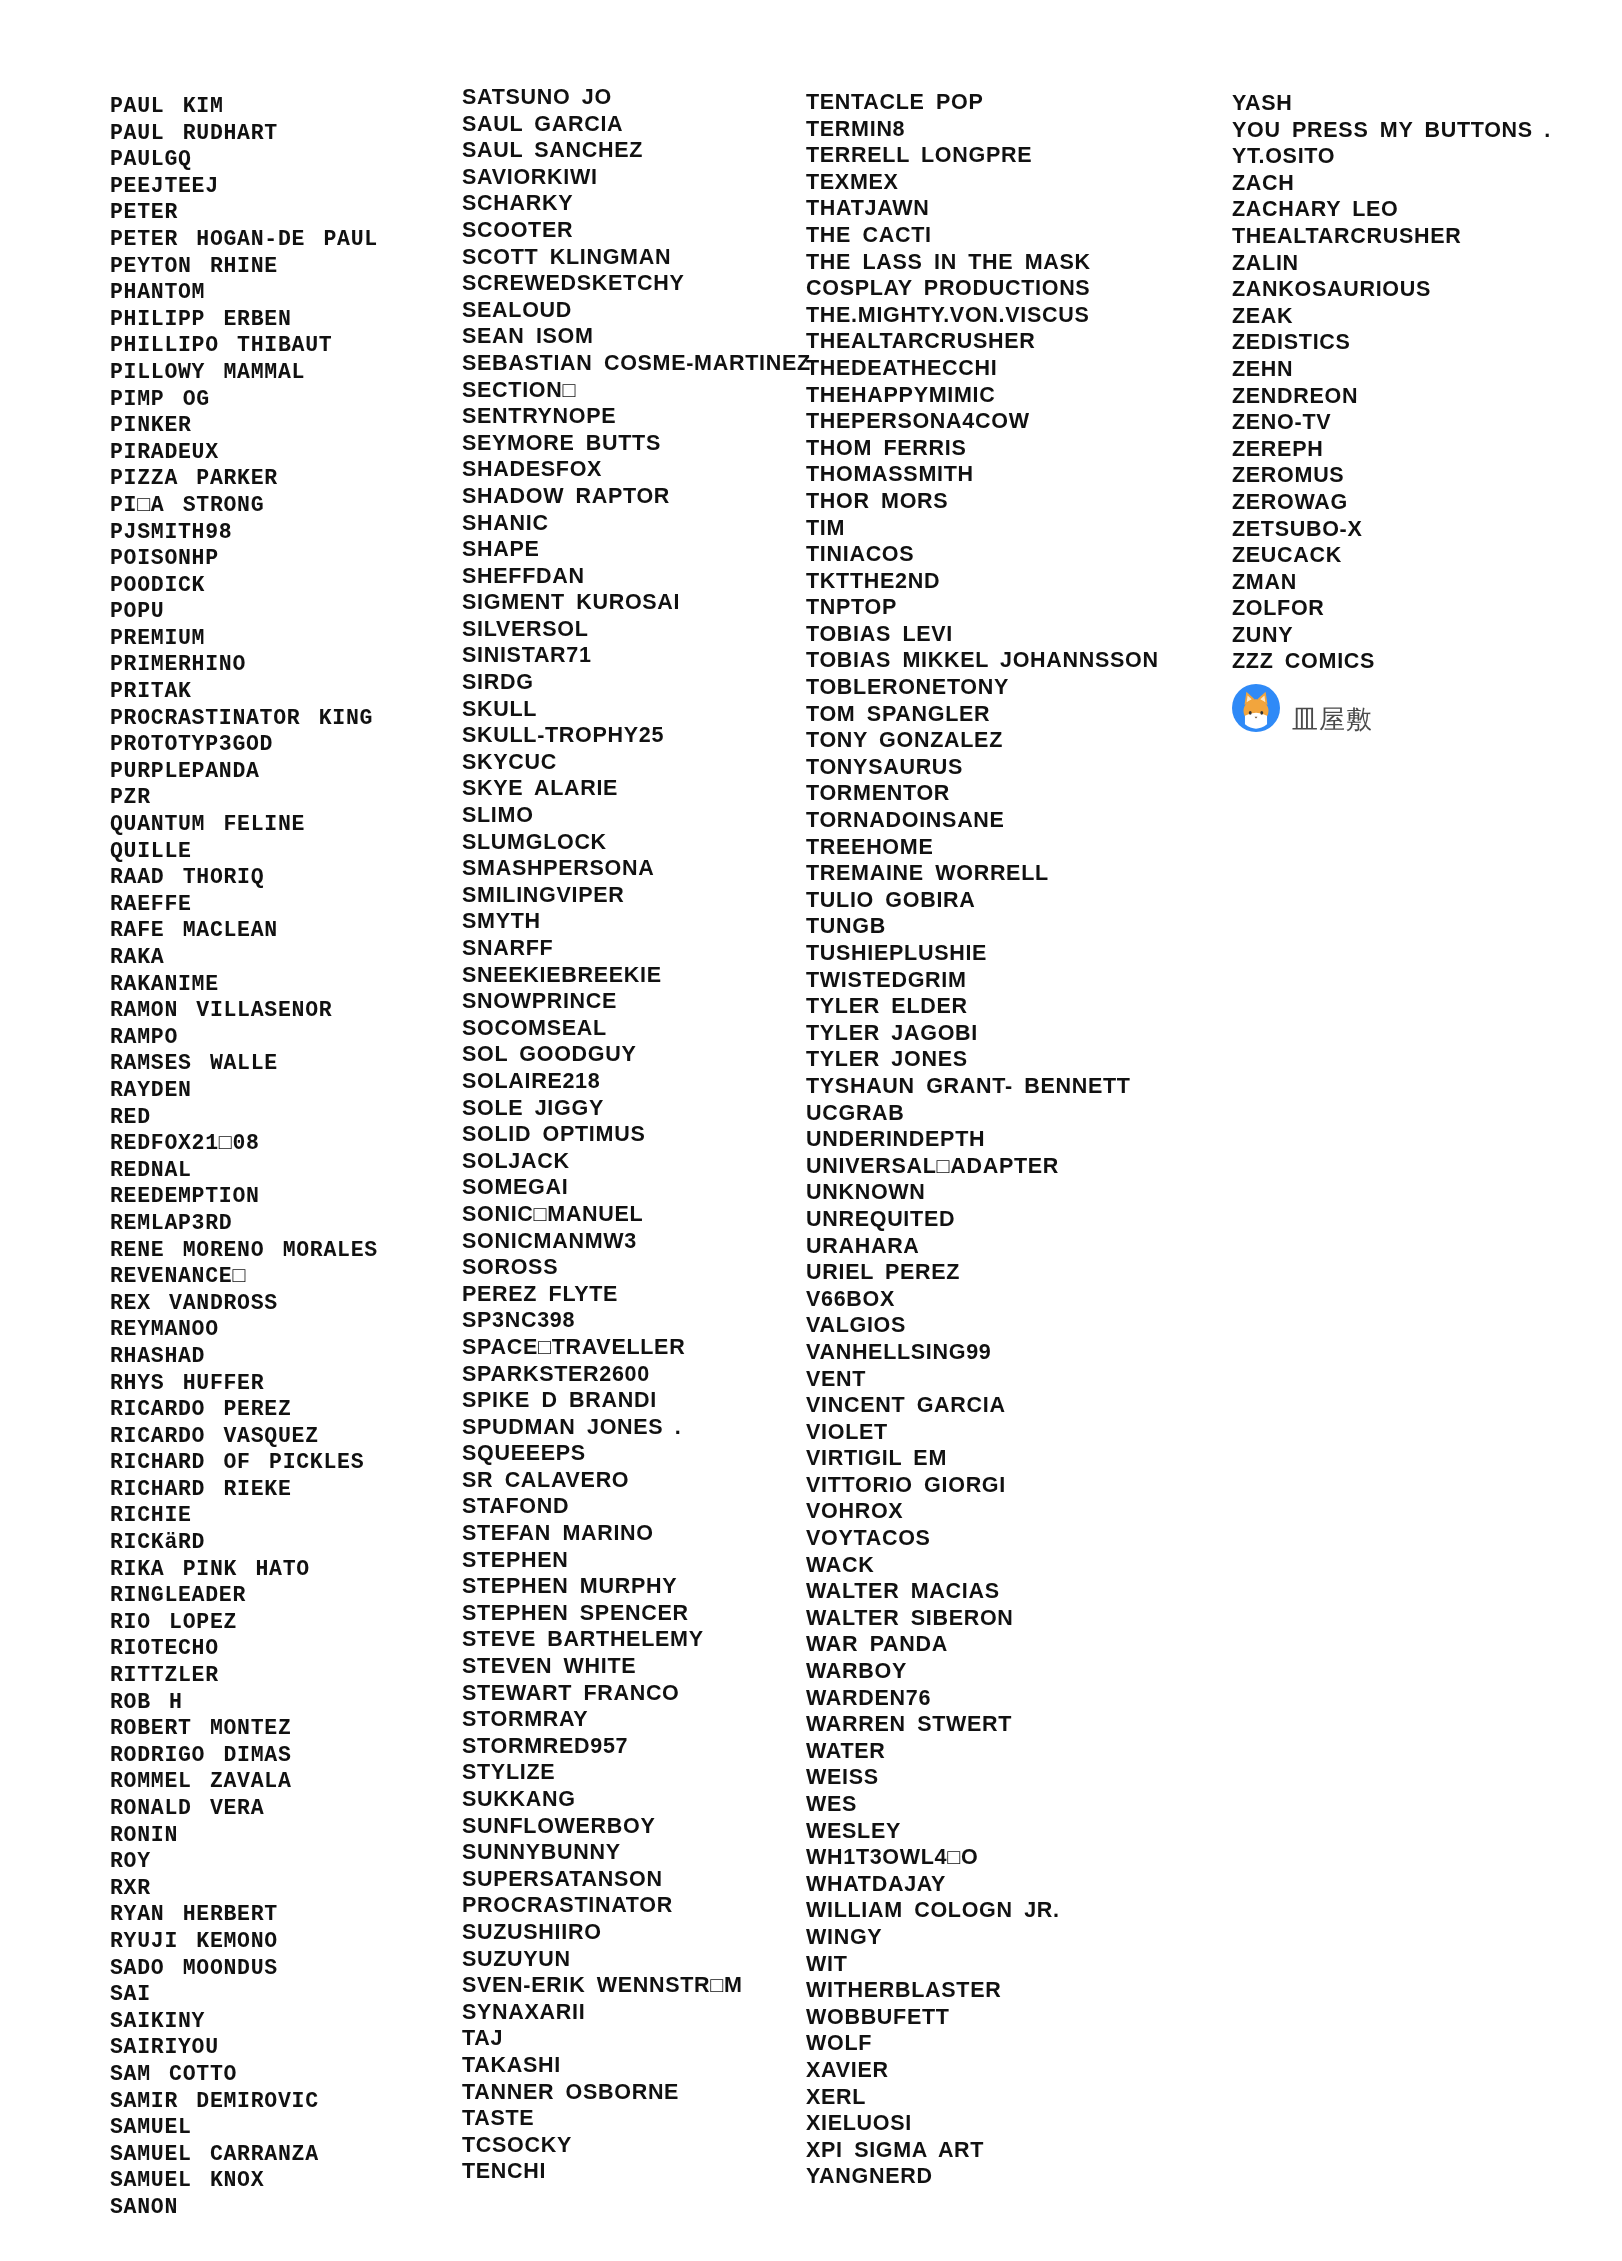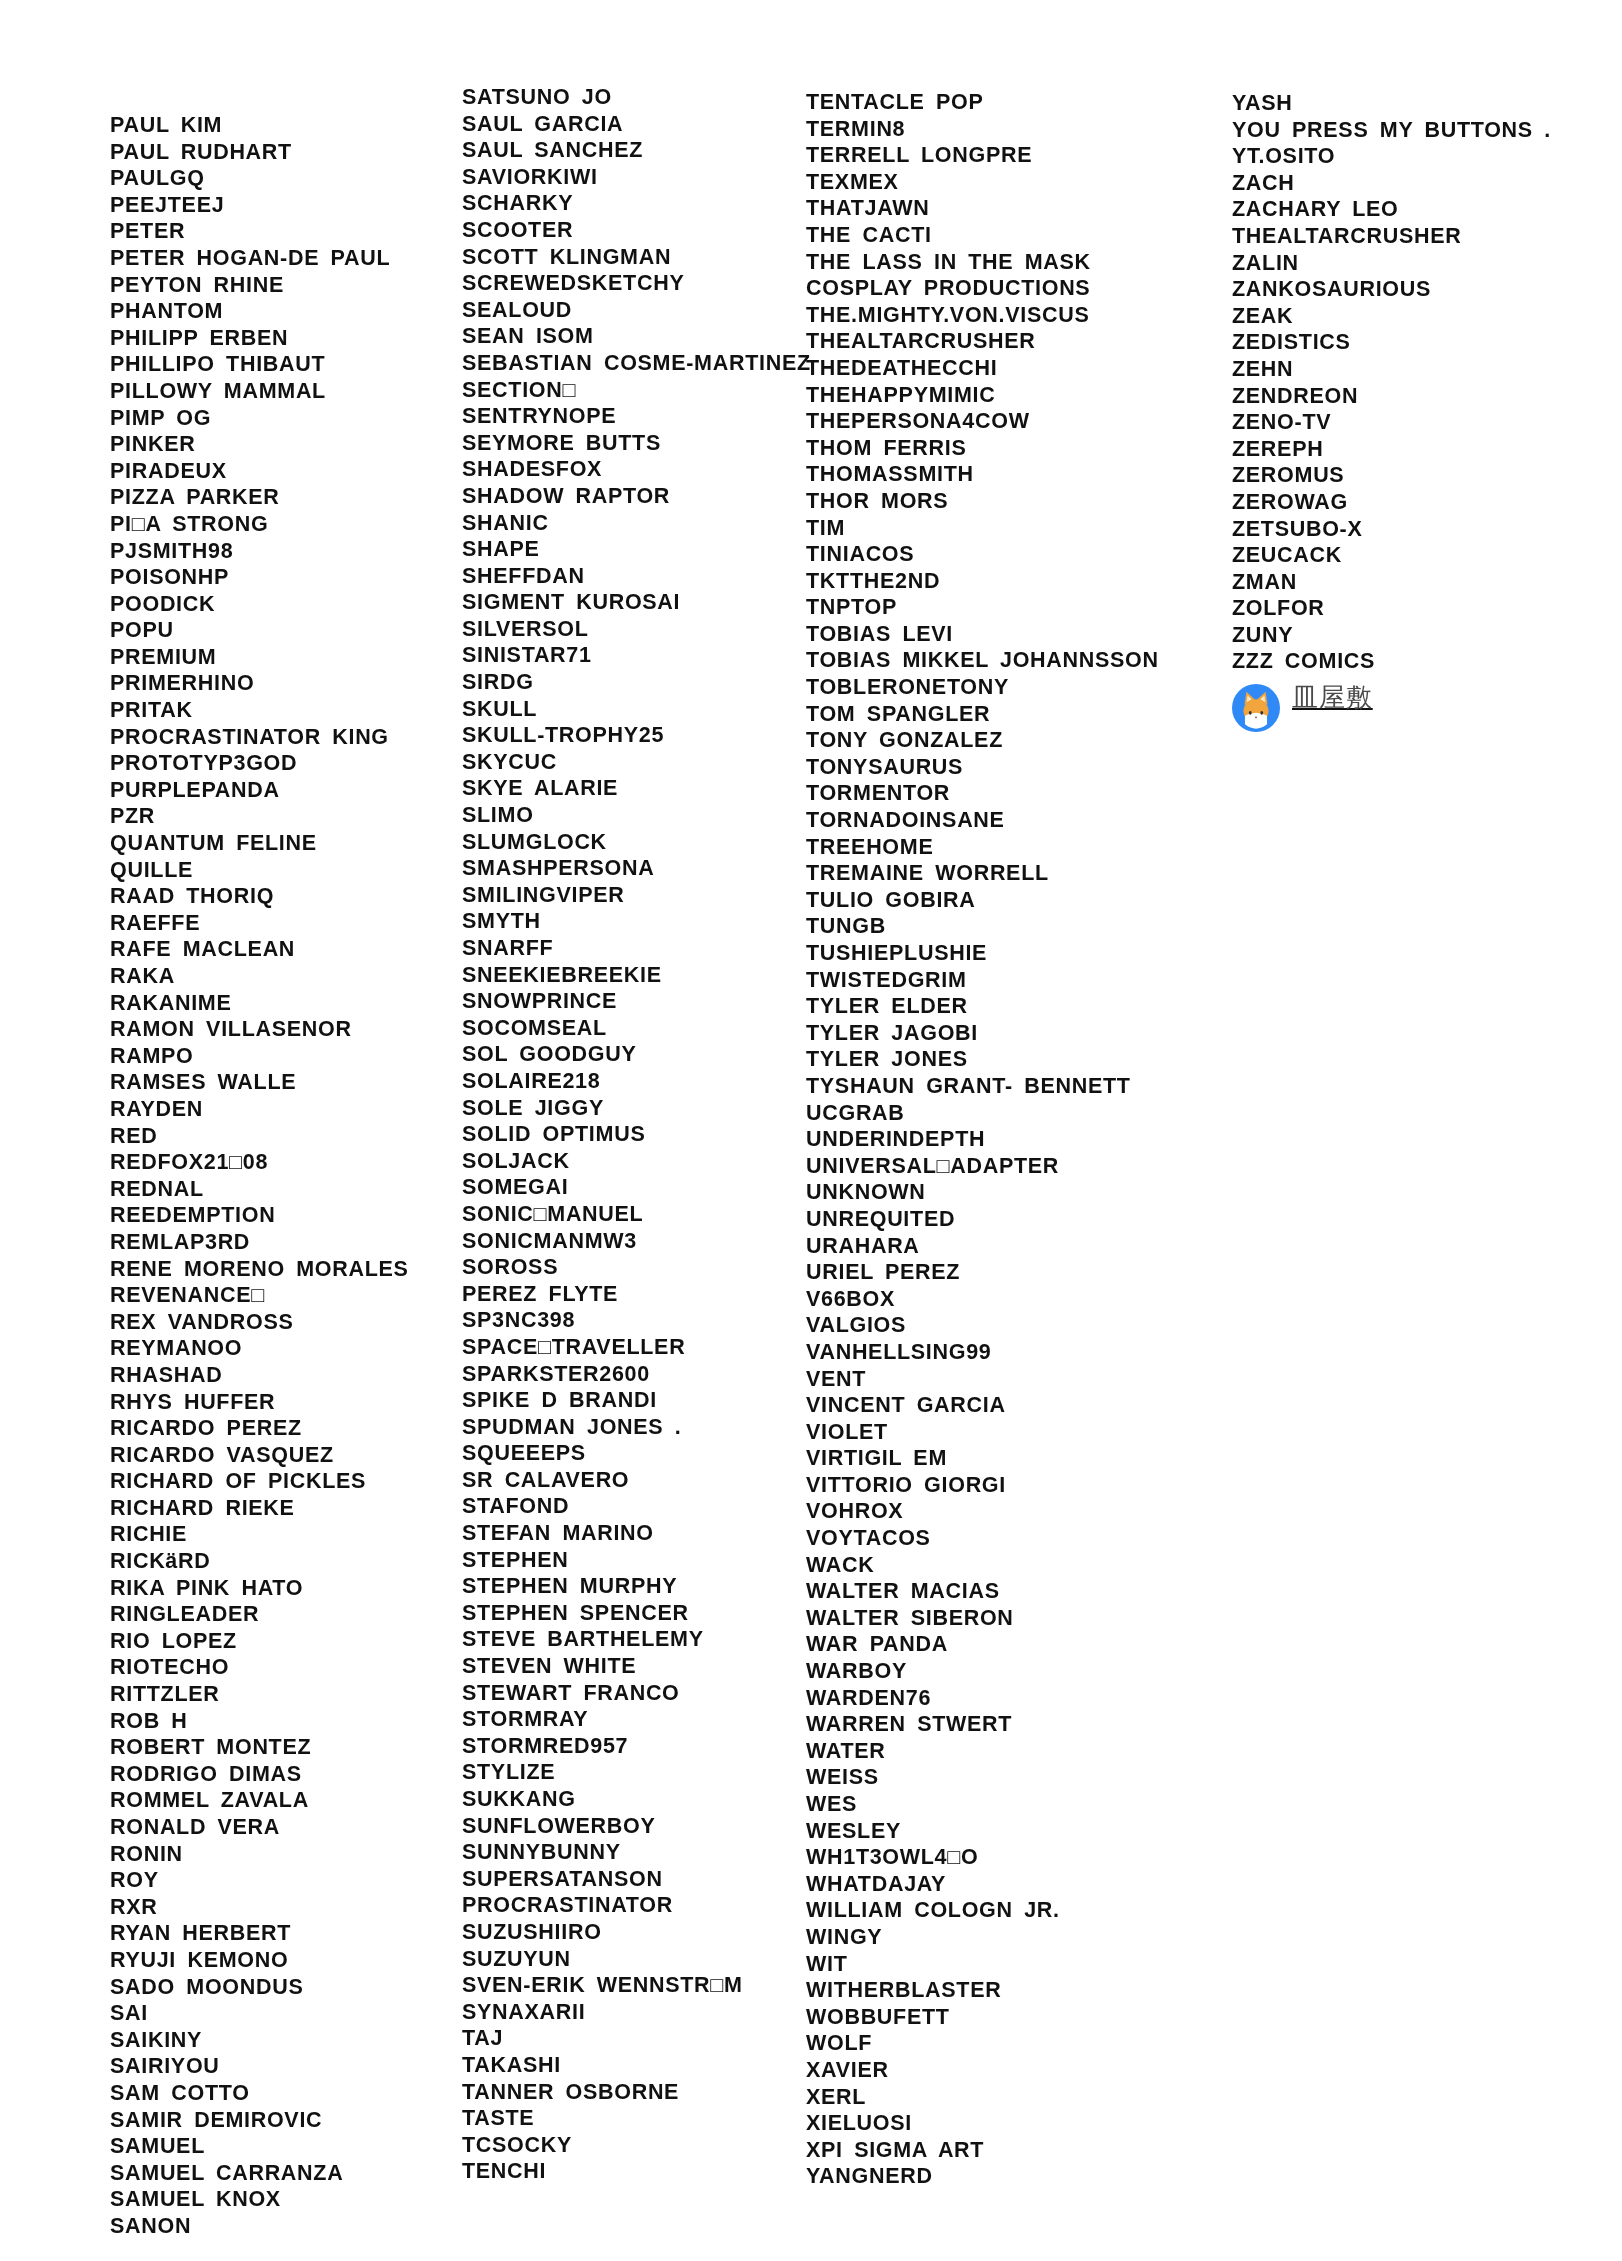--- a/index.html
+++ b/index.html
@@ -20,31 +20,30 @@
   .col {
     position: absolute;
     color: #111111;
     font-size: 21.5px;
     font-weight: 700;
     line-height: 26.6px;
     letter-spacing: 0.7px;
     word-spacing: 4.7px;
     white-space: nowrap;
   }
-  .c1 { left: 110px;  top: 112px; }
+  .c1 { left: 110px;  top: 93px; font-family: Liberation Mono, monospace; }
   .c2 { left: 462px;  top: 84px; }
   .c3 { left: 806px; top: 89px; }
   .c4 { left: 1232px; top: 90px; }
   .entry { height: 26.6px; }
   .logo-row {
     margin-top: 9.3px;
     display: flex;
-    align-items: flex-start;
+    align-items: flex-end;
     gap: 12px;
-    text-decoration: underline;
   }
   .logo-circle {
     display: inline-block;
     width: 48px;
     height: 48px;
   }
   .logo-circle svg { display: block; width: 48px; height: 48px; }
   .logo-text {
     font-size: 26px;
     font-weight: 400;

